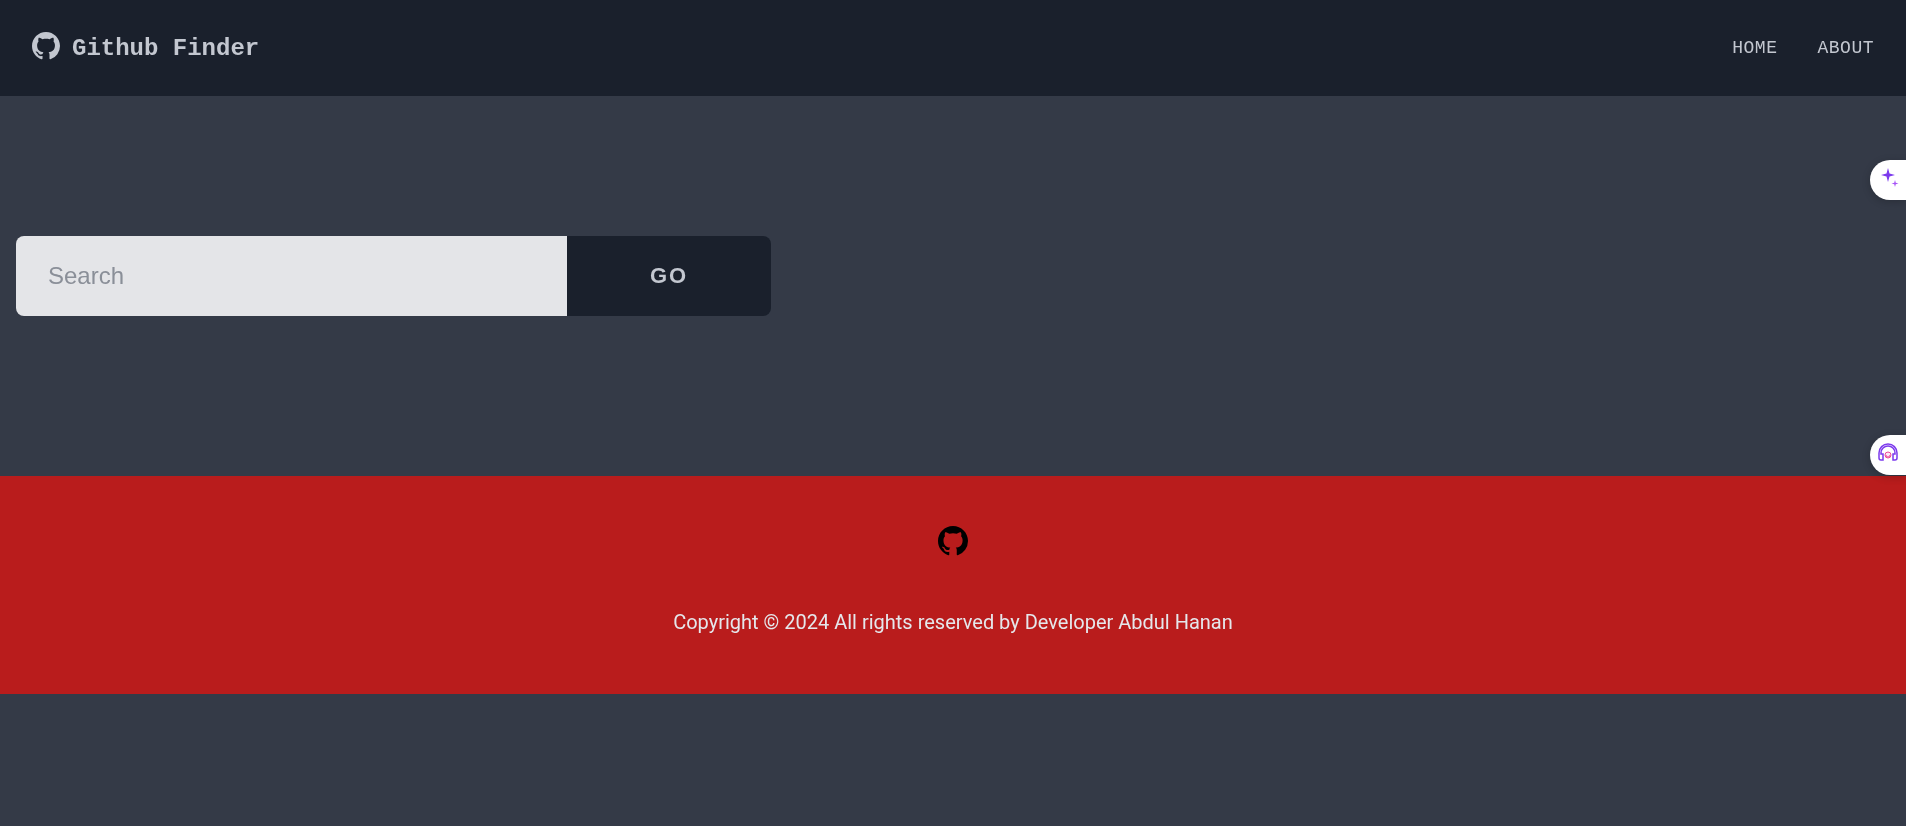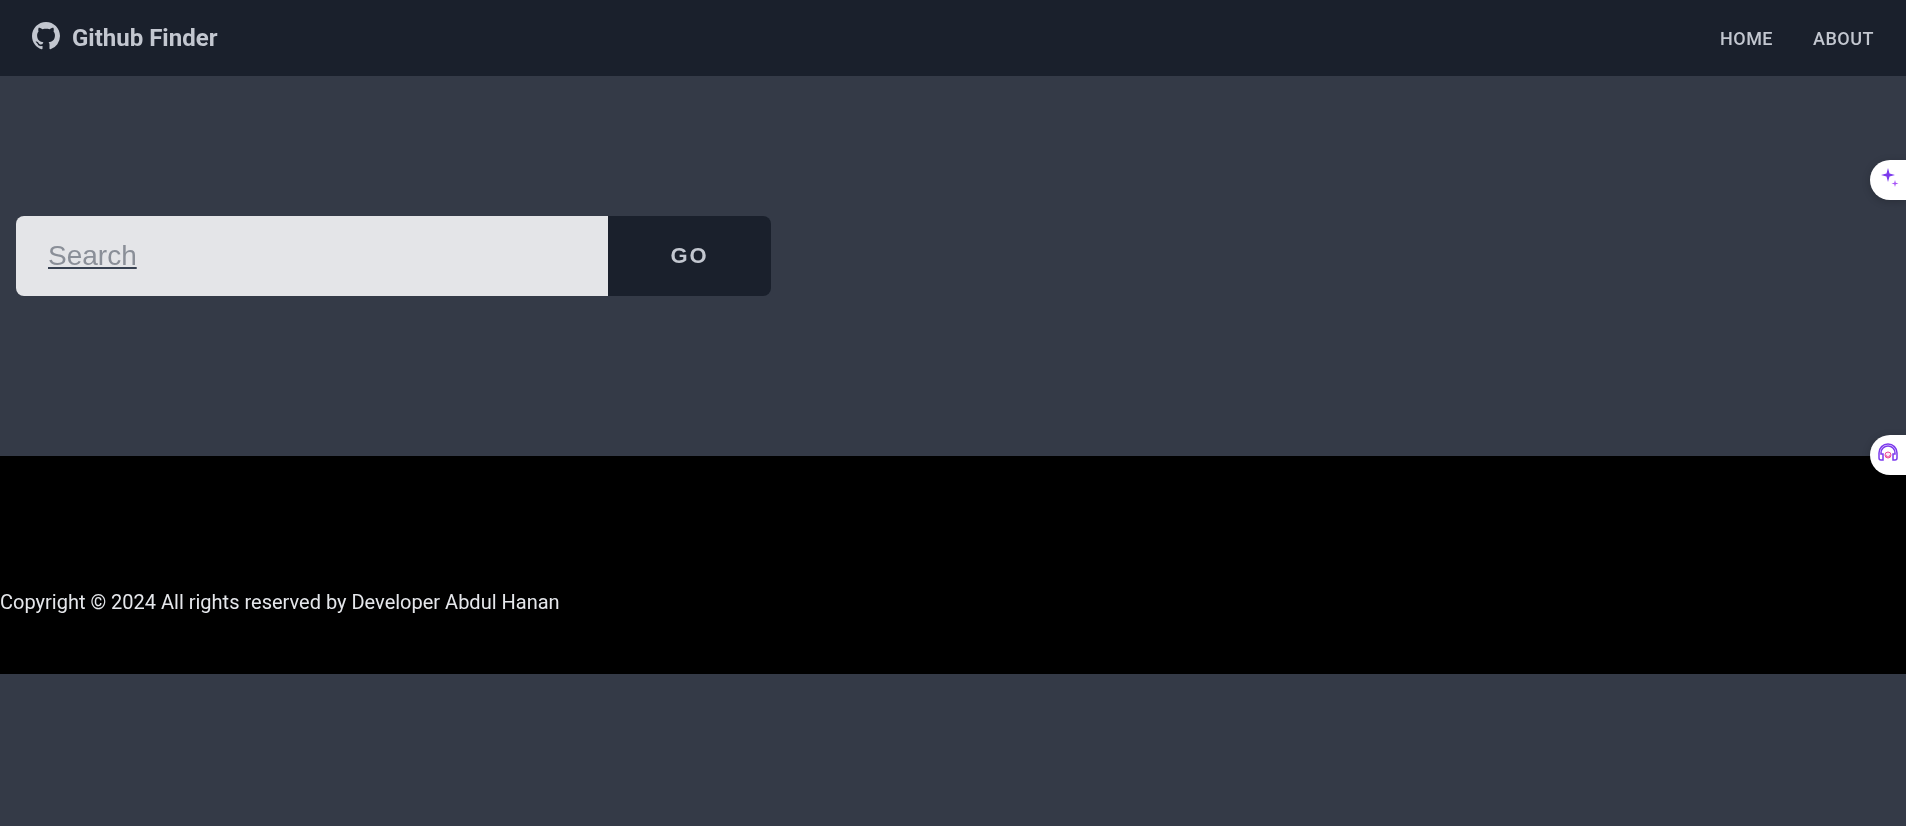--- a/index.html
+++ b/index.html
@@ -13,25 +13,26 @@
       background-color: #343a47;
       color: #e5e7eb;
       min-height: 826px;
       width: 1906px;
       overflow-x: hidden;
     }
 
     
     .navbar {
       background-color: #1a202c;
-      height: 76px;
+      height: 96px;
       display: flex;
       align-items: center;
       justify-content: space-between;
       padding: 0 32px;
+      font-family: Liberation Mono, monospace;
     }
 
     .navbar-brand {
       display: flex;
       align-items: center;
       gap: 12px;
     }
 
     .navbar-brand .github-icon {
       width: 28px;
@@ -71,44 +72,44 @@
       border-radius: 8px;
       overflow: hidden;
     }
 
     .search-input {
       flex: 1;
       background-color: #e4e5e8;
       border: none;
       outline: none;
       padding: 0 32px;
-      font-size: 28px;
+      font-size: 24px;
       color: #374151;
-      text-decoration: underline;
     }
 
     .search-input::placeholder {
       color: #8a8f98;
     }
 
     .search-button {
-      width: 163px;
+      width: 204px;
       background-color: #1a202c;
       border: none;
       color: #c3c7d0;
       font-size: 22px;
       font-weight: 600;
       letter-spacing: 2px;
       cursor: pointer;
     }
 
     
     .footer {
-      background-color: #000000;
+      background-color: #b91c1c;
       padding: 50px 0 60px;
+      text-align: center;
     }
 
     .footer-icon {
       width: 30px;
       height: 30px;
       fill: #000;
       display: inline-block;
       margin-bottom: 50px;
     }
 

